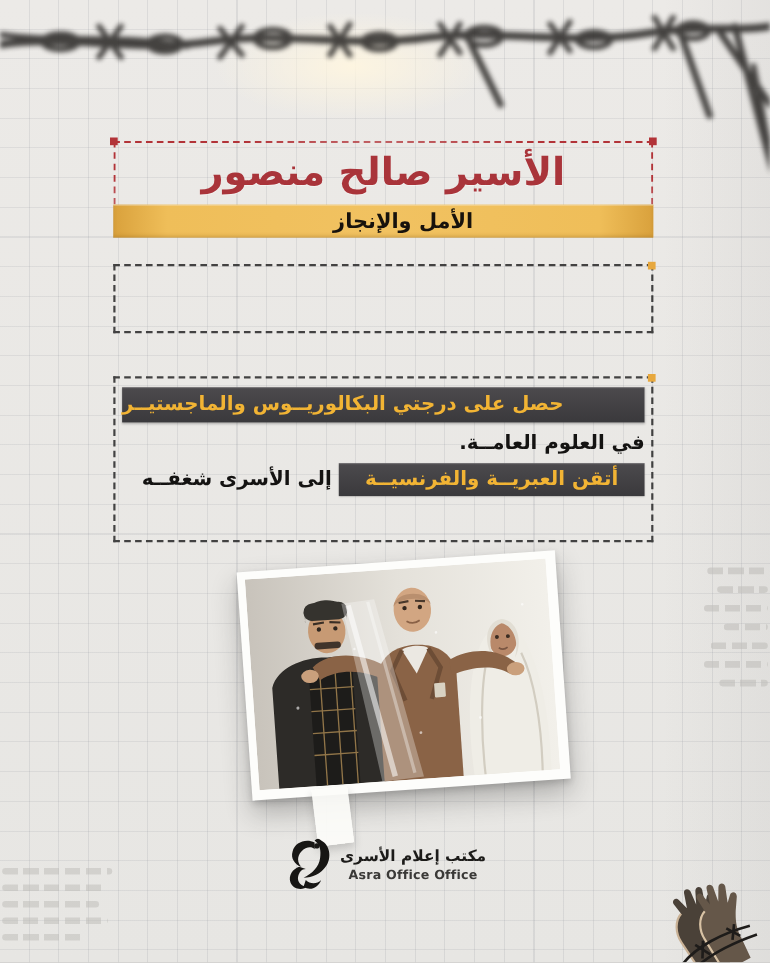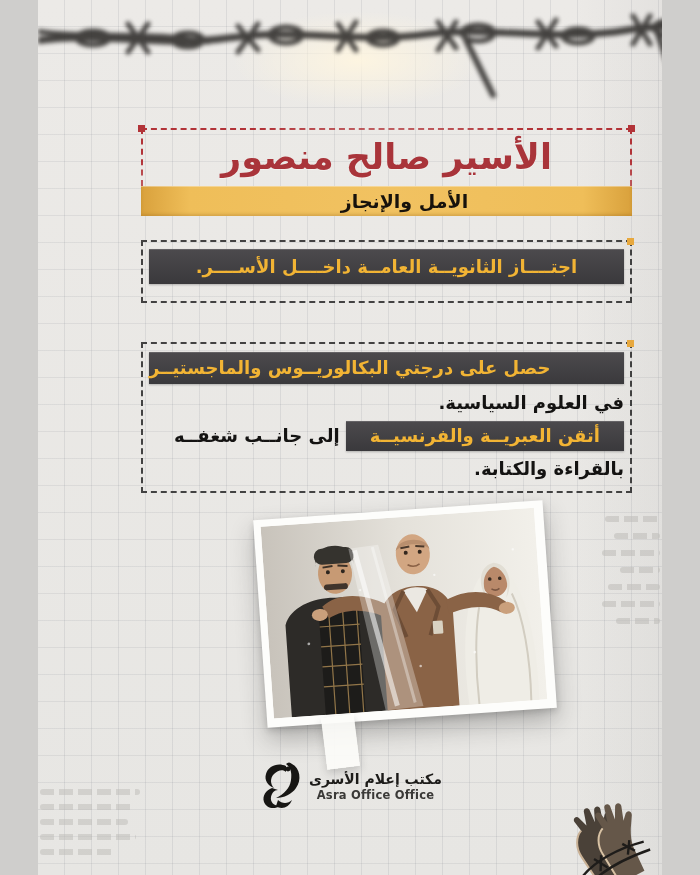--- a/index.html
+++ b/index.html
@@ -1,18 +1,18 @@
 <!DOCTYPE html>
 <html lang="ar"><head>
 <meta charset="utf-8">
 <style>
   html,body{margin:0;padding:0;}
   body{font-family:"DejaVu Sans", sans-serif; background:#cfcecc;}
   .poster{
-    position:relative; width:624px; height:875px; margin:0 auto; overflow:hidden;
+    position:relative; width:700px; height:875px; margin:0 auto; overflow:hidden;
     background:
       radial-gradient(ellipse 180px 70px at 320px 60px, rgba(255,246,224,.9), rgba(255,246,224,0) 70%),
       linear-gradient(to right, rgba(0,0,0,0) 86%, rgba(90,90,95,.06) 100%),
       repeating-linear-gradient(to right, transparent 0 26px, rgba(115,120,132,.14) 26px 27px),
       repeating-linear-gradient(to bottom, transparent 0 26px, rgba(115,120,132,.12) 26px 27px),
       linear-gradient(#eceae7,#e7e6e3);
   }
   svg{display:block}
   
   .wire-top{position:absolute;left:0;top:0;width:700px;height:190px;filter:blur(2.3px);opacity:.88;pointer-events:none;}
@@ -99,36 +99,32 @@
     <div class="corner-sq red-sq" style="right:-3px;top:-3px;"></div>
     <h1 class="page-title" dir="rtl">الأسير صالح منصور</h1>
   </div>
 
   <div class="gold-banner">
     <span class="subtitle" dir="rtl">الأمل والإنجاز</span>
   </div>
 
   <div class="dash-box box1">
     <div class="corner-sq gold-sq" style="right:-4px;top:-4px;"></div>
-    <div class="dark-bar">
-      <span class="hl-text" dir="rtl">اجتــــاز الثانويــة العامــة داخــــل الأســــر.</span>
-    </div>
   </div>
 
   <div class="dash-box box2">
     <div class="corner-sq gold-sq" style="right:-4px;top:-4px;"></div>
     <div class="row row-block dark-bar">
       <span class="hl-text">حصل على درجتي البكالوريــوس والماجستيــر</span>
     </div>
-    <div class="row">في العلوم السياسية.</div>
+    <div class="row">في العلوم العامــة.</div>
     <div class="row">
       <span class="hl-inline dark-bar"><span class="hl-text">أتقن العبريــة والفرنسيــة</span></span>
-      <span>إلى جانــب شغفــه</span>
+      <span>إلى الأسرى شغفــه</span>
     </div>
-    <div class="row">بالقراءة والكتابة.</div>
   </div>
 
   <div class="photo">
     <svg viewBox="0 0 274 192" width="274" height="192">
       <defs>
         <linearGradient id="wall" x1="0" y1="0" x2="1" y2="0">
           <stop offset="0" stop-color="#c8c3bb"></stop>
             <stop offset="0.5" stop-color="#e4e1da"></stop>
             <stop offset="1" stop-color="#f2f0ea"></stop>
         </linearGradient>

